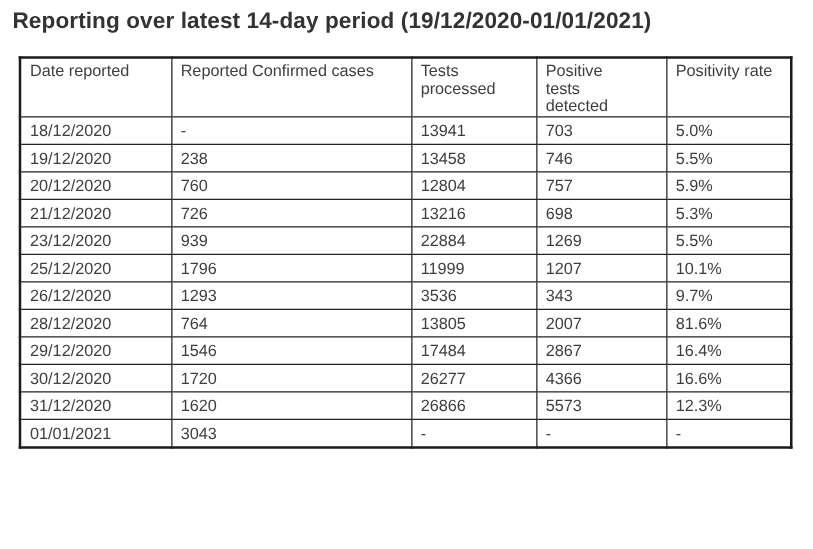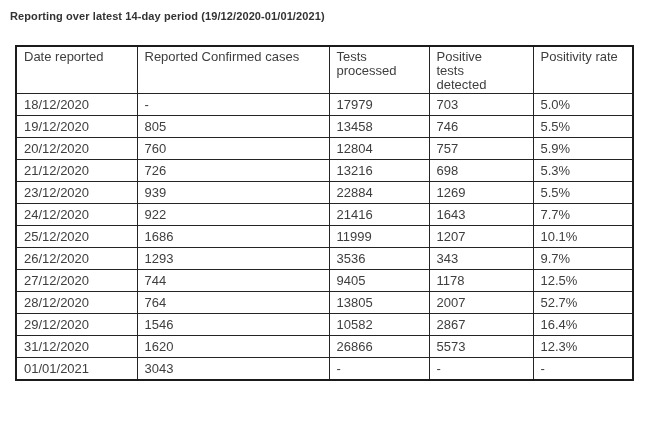--- a/index.html
+++ b/index.html
@@ -11,21 +11,21 @@
     position: relative;
     width: 650px;
     height: 439px;
     background: #ffffff;
     overflow: hidden;
     font-family: "Liberation Sans", sans-serif;
   }
   .report-title {
     margin: 0;
     padding: 8px 0 0 10px;
-    font-size: 11px;
+    font-size: 18px;
     line-height: 16px;
     font-weight: bold;
     color: #333333;
     letter-spacing: 0.1px;
   }
   table.report-table {
     margin: 21px 0 0 15px;
     border-collapse: collapse;
     table-layout: fixed;
     width: 617px;
@@ -79,27 +79,27 @@
         <th>Positive
 tests
 detected</th>
         <th>Positivity rate</th>
       </tr>
     </thead>
     <tbody id="table-body">
         <tr>
           <td>18/12/2020</td>
           <td>-</td>
-          <td>17979</td>
+          <td>13941</td>
           <td>703</td>
           <td>5.0%</td>
         </tr>
         <tr>
           <td>19/12/2020</td>
-          <td>805</td>
+          <td>238</td>
           <td>13458</td>
           <td>746</td>
           <td>5.5%</td>
         </tr>
         <tr>
           <td>20/12/2020</td>
           <td>760</td>
           <td>12804</td>
           <td>757</td>
           <td>5.9%</td>
@@ -112,60 +112,53 @@
           <td>5.3%</td>
         </tr>
         <tr>
           <td>23/12/2020</td>
           <td>939</td>
           <td>22884</td>
           <td>1269</td>
           <td>5.5%</td>
         </tr>
         <tr>
-          <td>24/12/2020</td>
-          <td>922</td>
-          <td>21416</td>
-          <td>1643</td>
-          <td>7.7%</td>
-        </tr>
-        <tr>
           <td>25/12/2020</td>
-          <td>1686</td>
+          <td>1796</td>
           <td>11999</td>
           <td>1207</td>
           <td>10.1%</td>
         </tr>
         <tr>
           <td>26/12/2020</td>
           <td>1293</td>
           <td>3536</td>
           <td>343</td>
           <td>9.7%</td>
         </tr>
         <tr>
-          <td>27/12/2020</td>
-          <td>744</td>
-          <td>9405</td>
-          <td>1178</td>
-          <td>12.5%</td>
-        </tr>
-        <tr>
           <td>28/12/2020</td>
           <td>764</td>
           <td>13805</td>
           <td>2007</td>
-          <td>52.7%</td>
+          <td>81.6%</td>
         </tr>
         <tr>
           <td>29/12/2020</td>
           <td>1546</td>
-          <td>10582</td>
+          <td>17484</td>
           <td>2867</td>
           <td>16.4%</td>
+        </tr>
+        <tr>
+          <td>30/12/2020</td>
+          <td>1720</td>
+          <td>26277</td>
+          <td>4366</td>
+          <td>16.6%</td>
         </tr>
         <tr>
           <td>31/12/2020</td>
           <td>1620</td>
           <td>26866</td>
           <td>5573</td>
           <td>12.3%</td>
         </tr>
         <tr>
           <td>01/01/2021</td>

